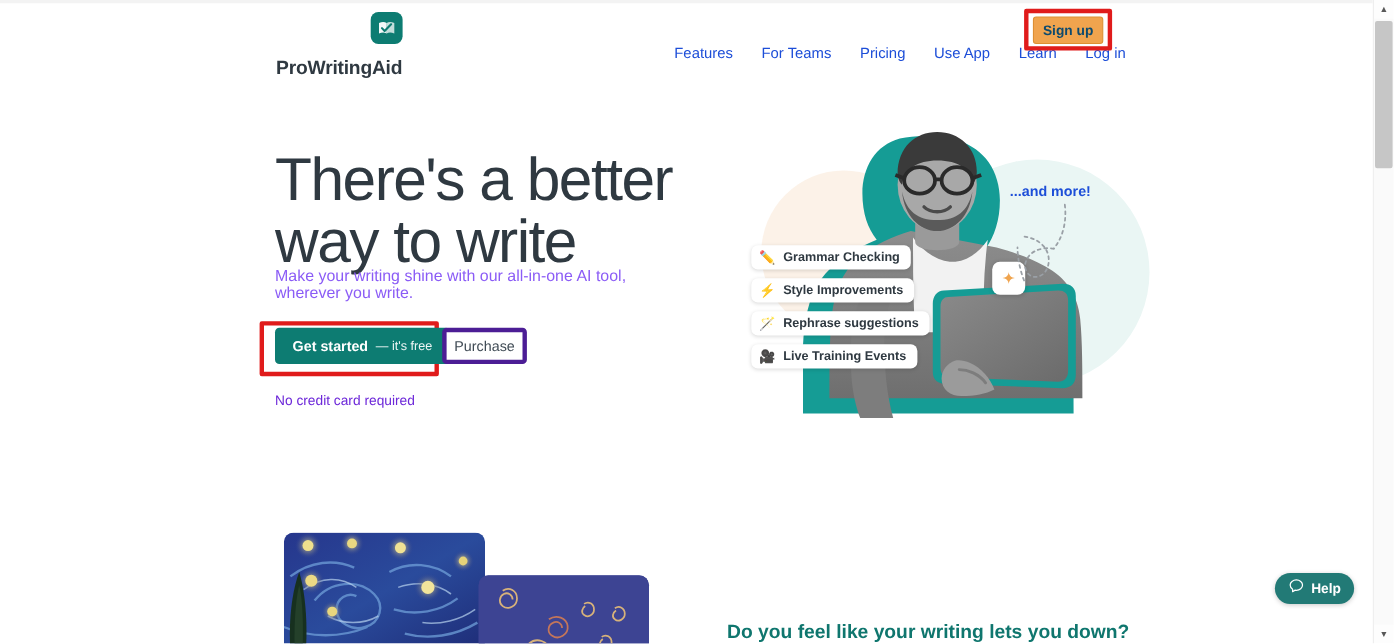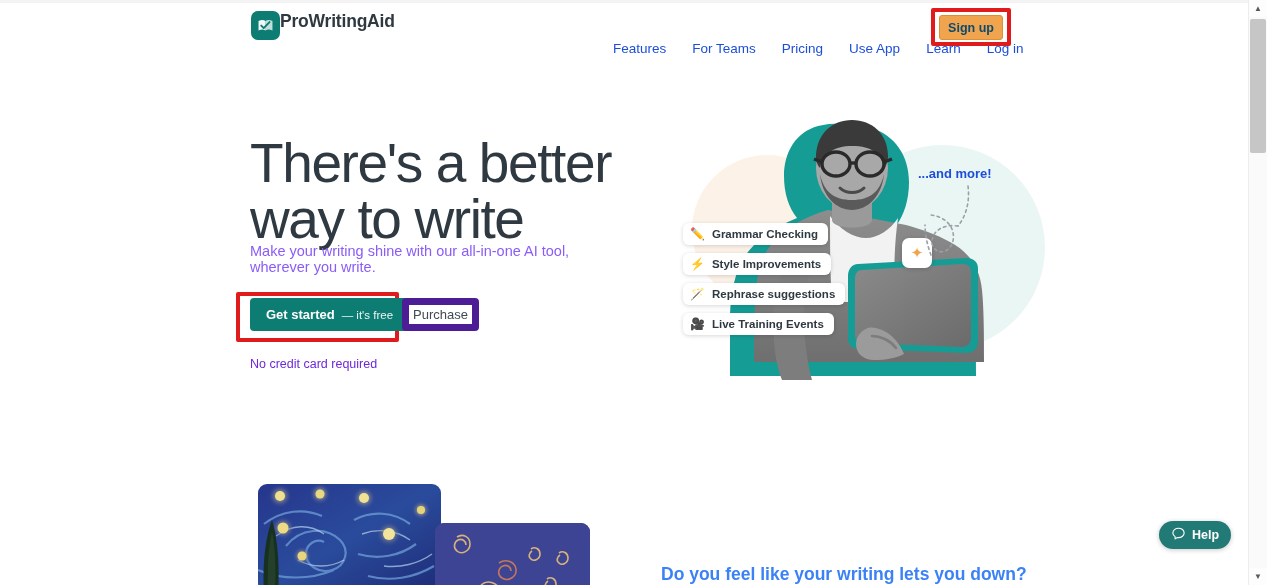--- a/index.html
+++ b/index.html
@@ -36,22 +36,24 @@
   .header {
     position: absolute;
     left: 0; top: 3px;
     width: 1248px;
     height: 46px;
   }
   .brand {
     position: absolute;
     left: 251px; top: 8px;
     display: flex;
-    align-items: flex-start;
+    align-items: flex-end;
+    gap: 11px;
     text-decoration: none;
+    flex-direction: column;
   }
   .brand-mark {
     width: 29px; height: 29px;
     border-radius: 7px;
     background: #0d7c72;
     display: flex;
     align-items: center;
     justify-content: center;
   }
   .brand-name {
@@ -152,21 +154,21 @@
     white-space: nowrap;
   }
   .btn-getstarted .gs-main { font-weight: bold; }
   .btn-getstarted .gs-sub { font-weight: normal; font-size: 11.5px; opacity: .92; }
 
   .btn-purchase {
     position: absolute;
     left: 402px; top: 298px;
     width: 77px; height: 33px;
     background: #fff;
-    border: 7px solid #4c1d95;
+    border: 4px solid #4c1d95;
     border-radius: 4px;
     color: #3f4a54;
     font-size: 13px;
     font-family: "Liberation Sans", sans-serif;
     display: flex;
     align-items: center;
     justify-content: center;
     cursor: pointer;
     white-space: nowrap;
   }
@@ -273,21 +275,21 @@
     width: 155px; height: 70px;
     border-radius: 9px;
     background: #3d4493;
     overflow: hidden;
   }
   .lower-heading {
     position: absolute;
     left: 661px; top: 549px;
     font-size: 17.5px;
     font-weight: bold;
-    color: #3b82f6;
+    color: #0f766e;
     white-space: nowrap;
   }
 
   
   .help-widget {
     position: absolute;
     left: 1159px; top: 521px;
     width: 72px; height: 28px;
     background: #227a76;
     border-radius: 19px;

